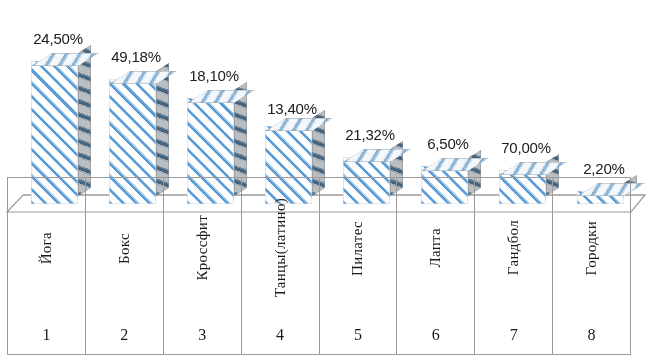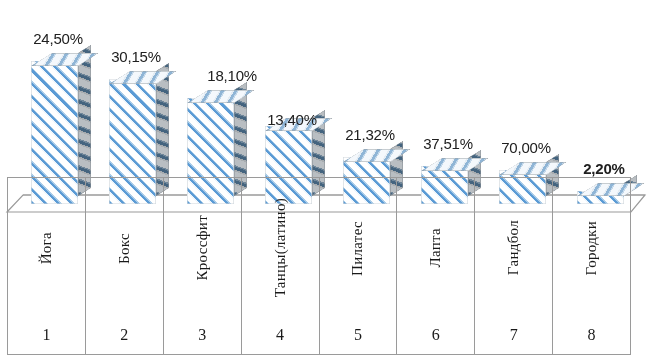--- a/index.html
+++ b/index.html
@@ -157,27 +157,27 @@
         </div>
         <div class="bar-wrap" style="left: 576.5px; width: 47px; height: 12.8615px; bottom: 31px;">
           <div class="face-side"></div>
           <div class="face-front"></div>
           <div class="face-top"></div>
         </div>
       </div>
 
     <div id="labels-layer">
         <div class="data-label" style="width: 86px; left: 15px; top: -5.23077px;">24,50%</div>
-        <div class="data-label" style="width: 86px; left: 93px; top: 12.8923px;">30,15%</div>
-        <div class="data-label" style="width: 86px; left: 171px; top: 32.1846px; text-align: right;">18,10%</div>
-        <div class="data-label" style="width: 86px; left: 249px; top: 76px;">13,40%</div>
+        <div class="data-label" style="width: 86px; left: 93px; top: 12.8923px;">49,18%</div>
+        <div class="data-label" style="width: 86px; left: 171px; top: 32.1846px;">18,10%</div>
+        <div class="data-label" style="width: 86px; left: 249px; top: 65px;">13,40%</div>
         <div class="data-label" style="width: 86px; left: 327px; top: 90.6462px;">21,32%</div>
-        <div class="data-label" style="width: 86px; left: 405px; top: 100px;">37,51%</div>
+        <div class="data-label" style="width: 86px; left: 405px; top: 100px;">6,50%</div>
         <div class="data-label" style="width: 86px; left: 483px; top: 104.092px;">70,00%</div>
-        <div class="data-label" style="width: 86px; left: 561px; top: 125.138px; font-weight: bold;">2,20%</div>
+        <div class="data-label" style="width: 86px; left: 561px; top: 125.138px;">2,20%</div>
       </div>
   </div>
 
   <div class="tbl" id="cat-table">
       <div class="tcol">
         <div class="cat-cell">
           <span class="cat-text">Йога</span>
         </div>
         <div class="num-cell">1</div>
       </div>

